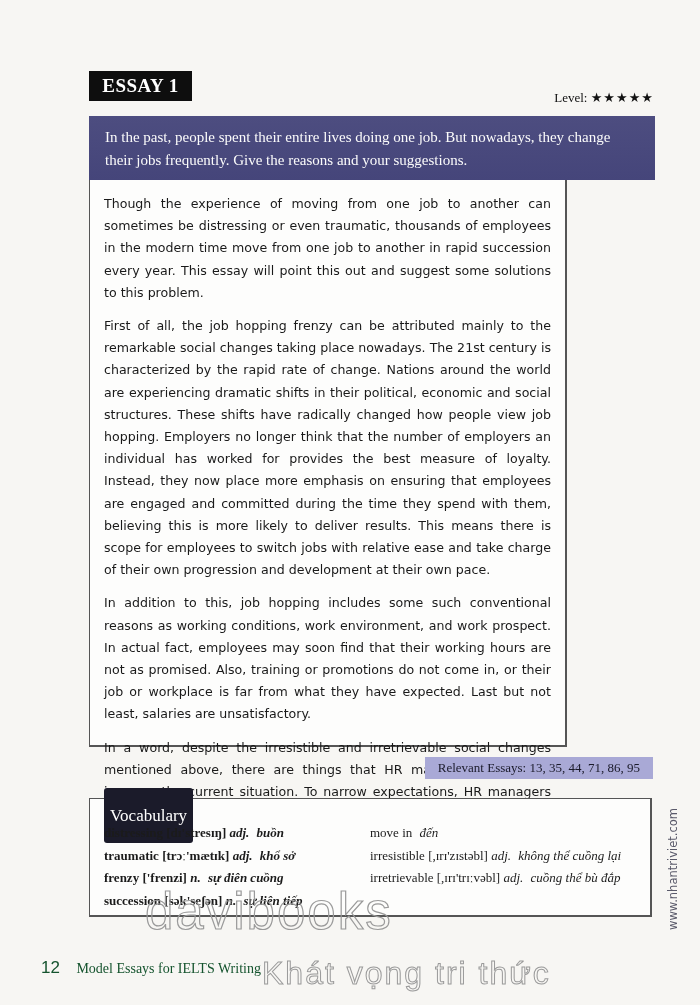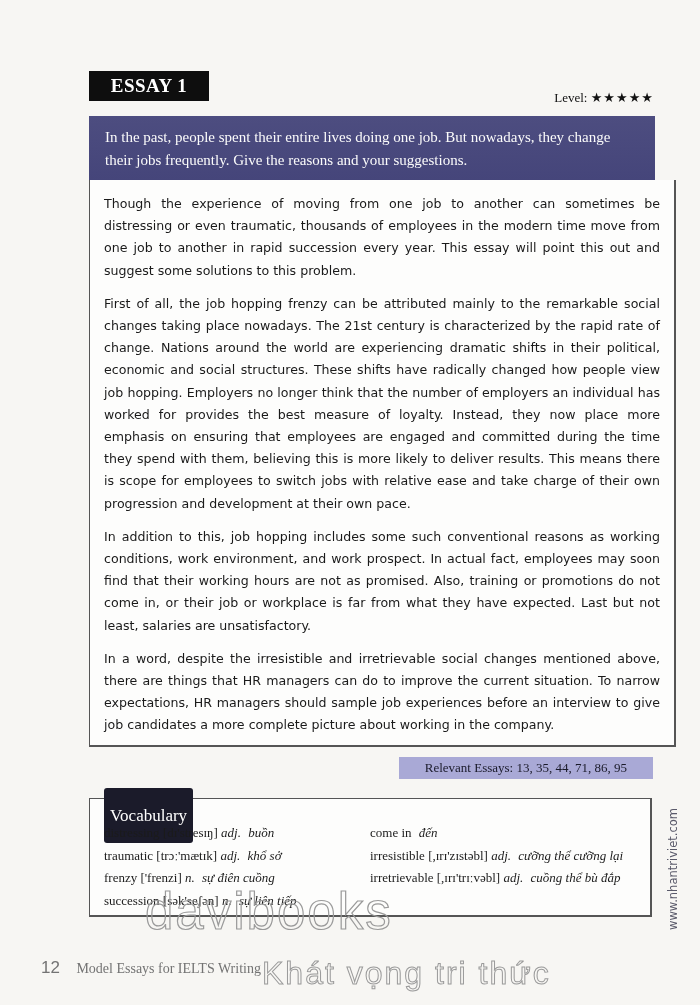--- a/index.html
+++ b/index.html
@@ -2,74 +2,74 @@
 <html><head>
 <meta charset="utf-8">
 <style>
   html, body { margin: 0; padding: 0; }
   body {
     width: 700px; height: 1005px; overflow: hidden;
     background: #f7f6f3; position: relative;
     font-family: "DejaVu Sans", sans-serif; color: #1c1c1c;
   }
   .essay-tag {
-    position: absolute; left: 89px; top: 71px; width: 120px; height: 30px;
+    position: absolute; left: 89px; top: 71px; width: 103px; height: 30px;
     background: #0e0e0e; color: #fff;
     font-family: "Liberation Serif", serif; font-weight: bold; font-size: 19px;
     line-height: 30px; text-align: center; letter-spacing: 0.5px;
   }
   .level {
     position: absolute; right: 46px; top: 90px;
     font-family: "Liberation Serif", serif; font-size: 13px; color: #111;
   }
   .level .stars { letter-spacing: 1px; }
   .prompt {
     position: absolute; left: 89px; top: 116px; width: 566px; height: 64px;
     background: #4a4a7c; color: #fbfbfb; box-sizing: border-box;
     padding: 10px 16px 0 16px;
     font-family: "Liberation Serif", serif; font-size: 15px; line-height: 23px;
     background-image: linear-gradient(180deg, #4d4d80 0%, #45457a 100%);
   }
   .essay-box {
-    position: absolute; left: 89px; top: 180px; width: 587px; height: 567px;
+    position: absolute; left: 89px; top: 180px; width: 478px; height: 567px;
     box-sizing: border-box; border: 1px solid #555; border-top: none;
     border-right-width: 2px; border-bottom-width: 2px;
     background: #fdfdfc; padding: 13px 14px 0 14px;
   }
   .essay-box p {
     margin: 0 0 11px 0; font-size: 12.6px; line-height: 22.2px;
     text-align: justify; color: #1a1a1a;
   }
   .relevant {
     position: absolute; right: 47px; top: 757px; height: 22px;
-    background: #a9a9d6; padding: 0 26px;
+    background: #a9a9d6; padding: 0 13px;
     font-family: "Liberation Serif", serif; font-size: 13px; line-height: 22px; color: #1a1a2a;
   }
   .vocab-box {
     position: absolute; left: 89px; top: 798px; width: 563px; height: 119px;
     box-sizing: border-box; border: 1px solid #555; border-right-width: 2px; border-bottom-width: 2px;
     background: #fdfdfc;
   }
   .vocab-label {
     position: absolute; left: 104px; top: 788px; height: 23px; padding: 16px 6px;
     background: #1b1b2a; color: #fff; border-radius: 3px;
     font-family: "Liberation Serif", serif; font-size: 17px; line-height: 23px;
   }
   .vocab-col {
     position: absolute; top: 822px;
     font-family: "Liberation Serif", serif; font-size: 13px; line-height: 22.5px; color: #1b1b1b;
   }
-  .vocab-col.left { left: 104px; }
+  .vocab-col.left { left: 104px; font-weight: bold; }
   .vocab-col.right { left: 370px; }
   .vocab-item { white-space: nowrap; }
   .vocab-item .pos, .vocab-item .meaning { font-style: italic; }
   .vocab-item .meaning { margin-left: 4px; }
   .footer {
     position: absolute; left: 41px; top: 958px;
-    font-size: 14px; color: #737373;
+    font-size: 14px; color: #14532d;
   }
   .footer .page-num { font-family: "Liberation Sans", sans-serif; font-size: 17px; margin-right: 12px; }
   .footer .book-title { font-family: "Liberation Serif", serif; font-size: 14px; }
   .side-url {
     position: absolute; left: 666px; top: 930px;
     transform: rotate(-90deg); transform-origin: left top;
     font-family: "DejaVu Sans", sans-serif; font-size: 11.5px; color: #5a5a6a; white-space: nowrap;
   }
   .watermark-main {
     position: absolute; left: 145px; top: 872px;
@@ -128,28 +128,28 @@
   <div class="vocab-item">
     <span>succession</span>
     <span>[sək'seʃən]</span>
     <span class="pos">n.</span>
     <span class="meaning">sự liên tiếp</span>
   </div>
 </div>
 
 <div class="vocab-col right">
   <div class="vocab-item">
-    <span>come in</span>
+    <span>move in</span>
     <span class="meaning">đến</span>
   </div>
   <div class="vocab-item">
     <span>irresistible</span>
     <span>[,ɪrɪ'zɪstəbl]</span>
     <span class="pos">adj.</span>
-    <span class="meaning">cưỡng thể cưỡng lại</span>
+    <span class="meaning">không thể cuồng lại</span>
   </div>
   <div class="vocab-item">
     <span>irretrievable</span>
     <span>[,ɪrɪ'trɪːvəbl]</span>
     <span class="pos">adj.</span>
     <span class="meaning">cuồng thể bù đắp</span>
   </div>
 </div>
 
 <div class="watermark-main">davibooks</div>

